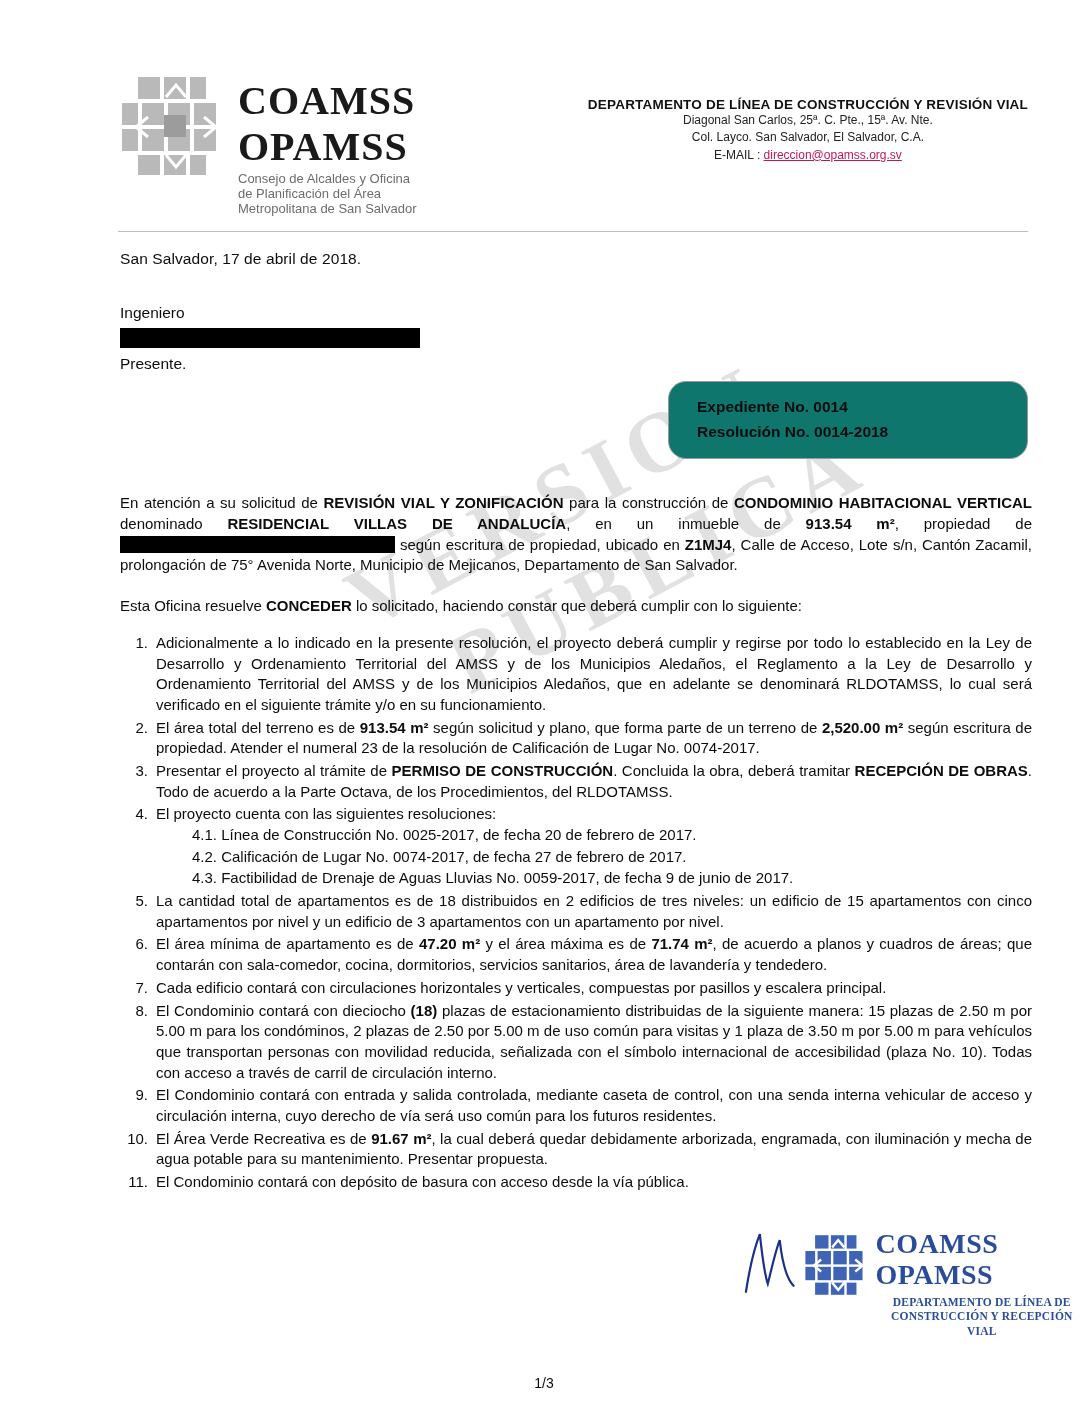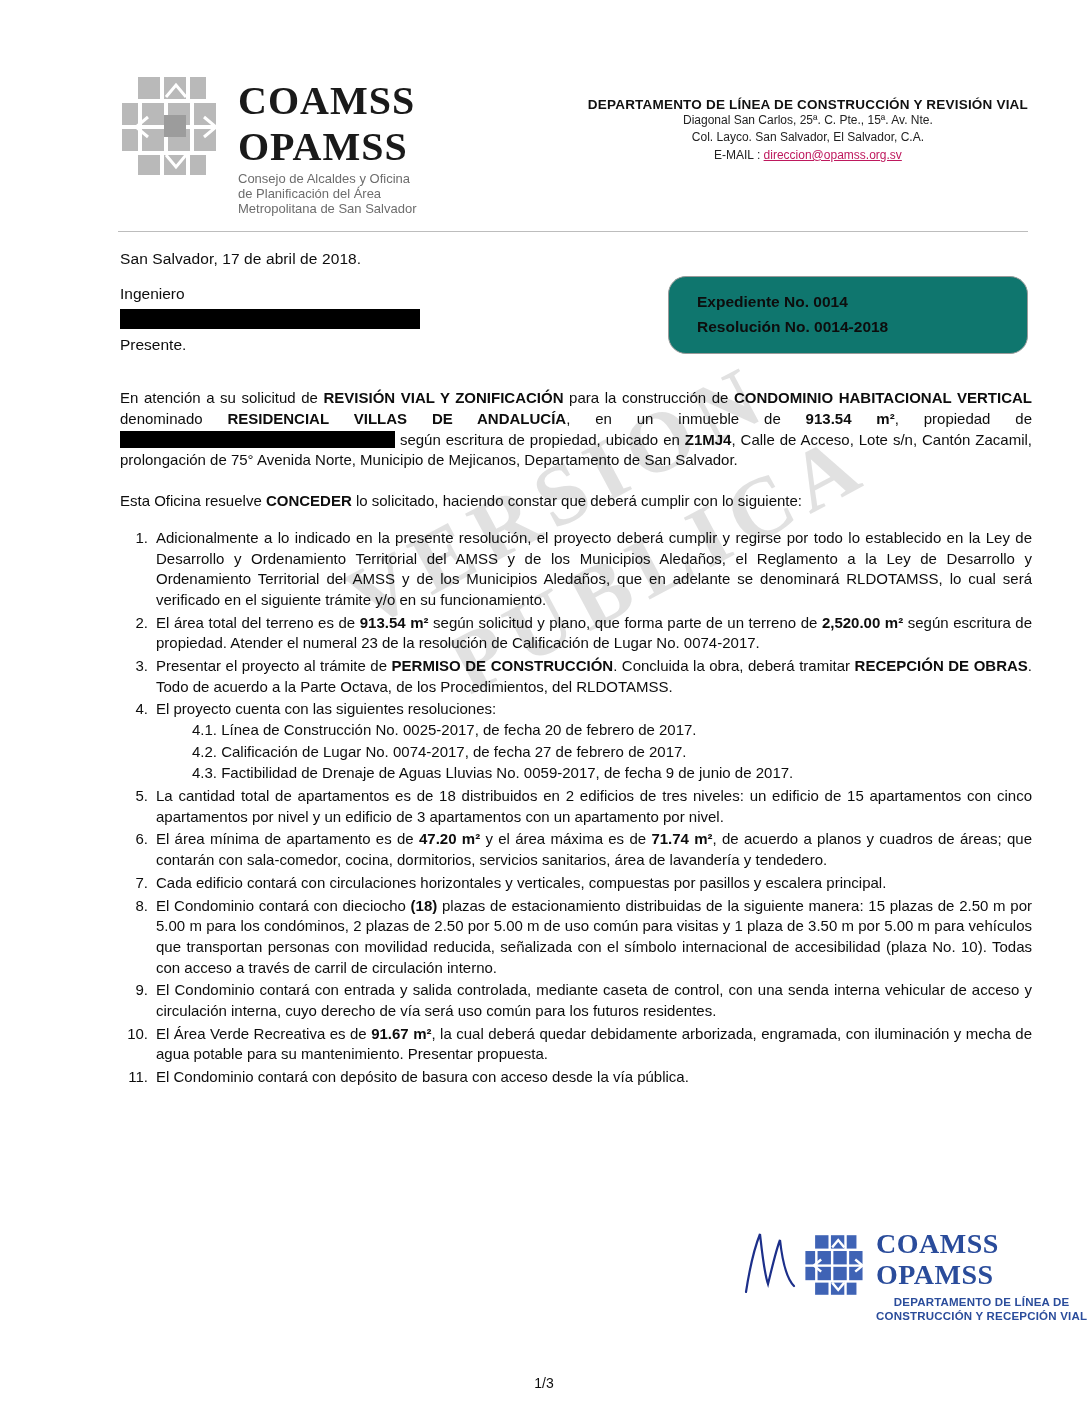--- a/index.html
+++ b/index.html
@@ -102,24 +102,26 @@
   
   .date{
     margin:18px 0 0 120px;
     font-size:15.5px;
     letter-spacing:0.1px;
   }
 
   
   .mid{
     position:relative;
+    margin-top:36px;
     padding:0 60px 0 120px;
     display:flex;
-    align-items:flex-end;
+    align-items:flex-start;
     z-index:10;
+    flex-direction:column;
   }
   .addressee{
     width:430px;
     font-size:15.5px;
   }
   .redacted{
     display:block;
     background:#000;
     height:20px;
     width:300px;
@@ -208,20 +210,21 @@
   }
   .sig-text .s2{margin-top:3px;}
   .sig-dept{
     margin-top:6px;
     font-size:11.5px;
     font-weight:bold;
     color:#2a4c9b;
     text-align:center;
     line-height:1.25;
     letter-spacing:0.2px;
+    font-family:Liberation Serif, serif;
   }
   .pagenum{
     position:absolute;
     left:0;right:0;
     top:1375px;
     text-align:center;
     font-size:14px;
     z-index:10;
   }
 </style>

